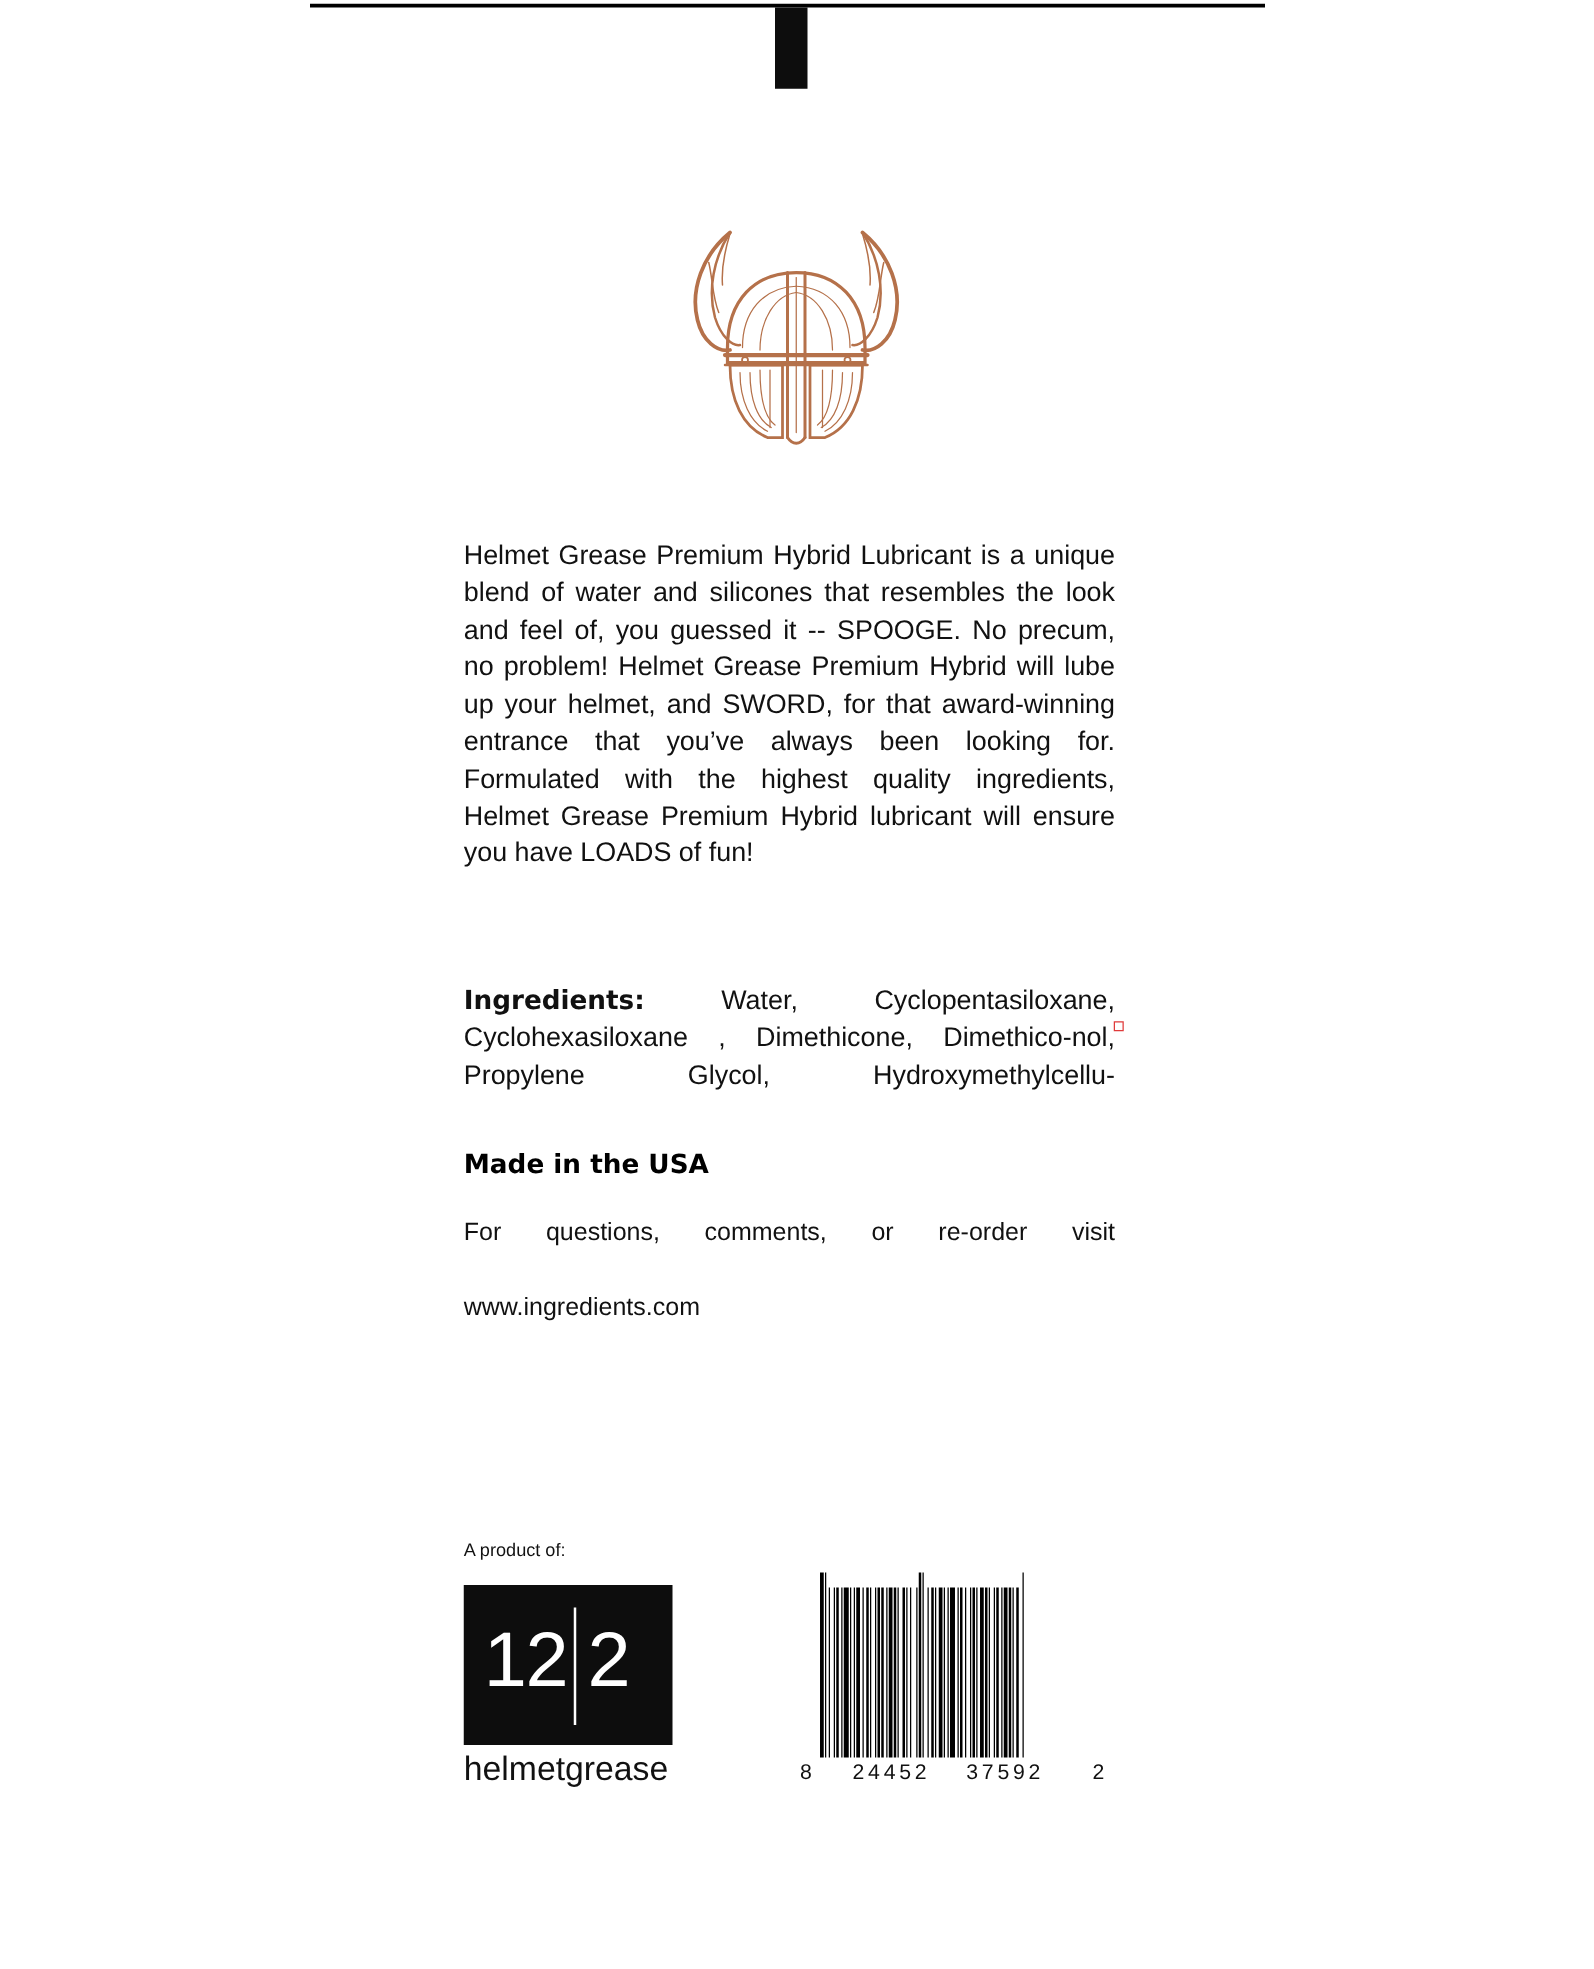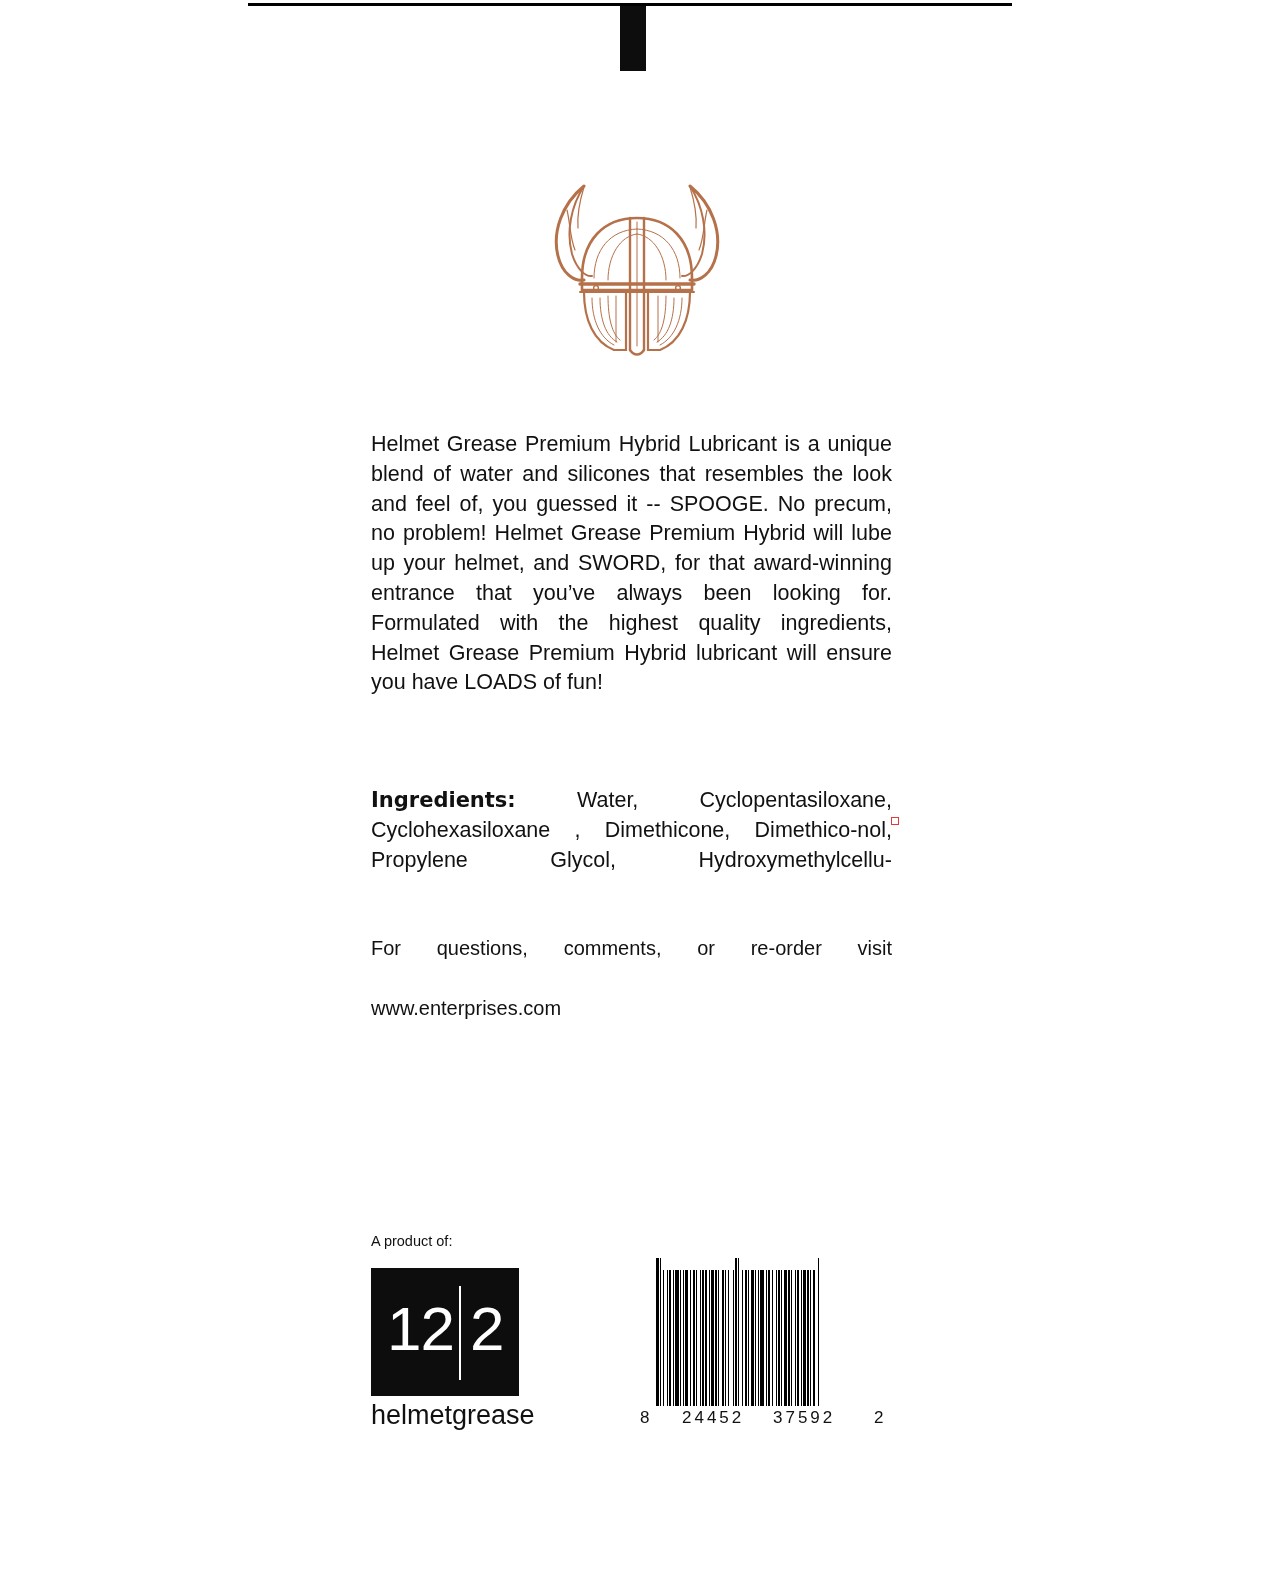--- a/index.html
+++ b/index.html
@@ -158,20 +158,21 @@
   }
   .brand-mark {
     width: 148px;
     height: 128px;
     background: #0d0d0d;
     position: relative;
     color: #ffffff;
     display: flex;
     align-items: center;
     justify-content: center;
+    padding-left: 19px;
   }
   .brand-mark .num-left {
     font-family: "Liberation Sans", sans-serif;
     font-size: 62px;
     line-height: 62px;
     letter-spacing: -1px;
     position: absolute;
     left: 16px;
     top: 30px;
   }
@@ -290,24 +291,25 @@
 
 
   <p class="description">Helmet Grease Premium Hybrid Lubricant is a unique blend of water and silicones that resembles the look and feel of, you guessed it -- SPOOGE. No precum, no problem! Helmet Grease Premium Hybrid will lube up your helmet, and SWORD, for that award-winning entrance that you’ve always been looking for. Formulated with the highest quality ingredients, Helmet Grease Premium Hybrid lubricant will ensure you have LOADS of fun!</p>
 
   <p class="ingredients">
     <b>Ingredients:</b>
     <span>Water, Cyclopentasiloxane, Cyclohexasiloxane , Dimethicone, Dimethico-nol, Propylene Glycol, Hydroxymethylcellu-</span>
     <span class="red-mark"></span>
   </p>
 
+  <p class="made-in">Made in the USA</p>
 
   <p class="contact">
     <span class="line1">For questions, comments, or re-order visit</span>
-    <span>www.enterprises.com</span>
+    <span>www.ingredients.com</span>
   </p>
 </div>
 
 <div class="product-of-label">A product of:</div>
 
 <div class="brand-block">
   <div class="brand-mark">
     <span class="num-left">12</span>
     <span class="divider"></span>
     <span class="num-right">2</span>

